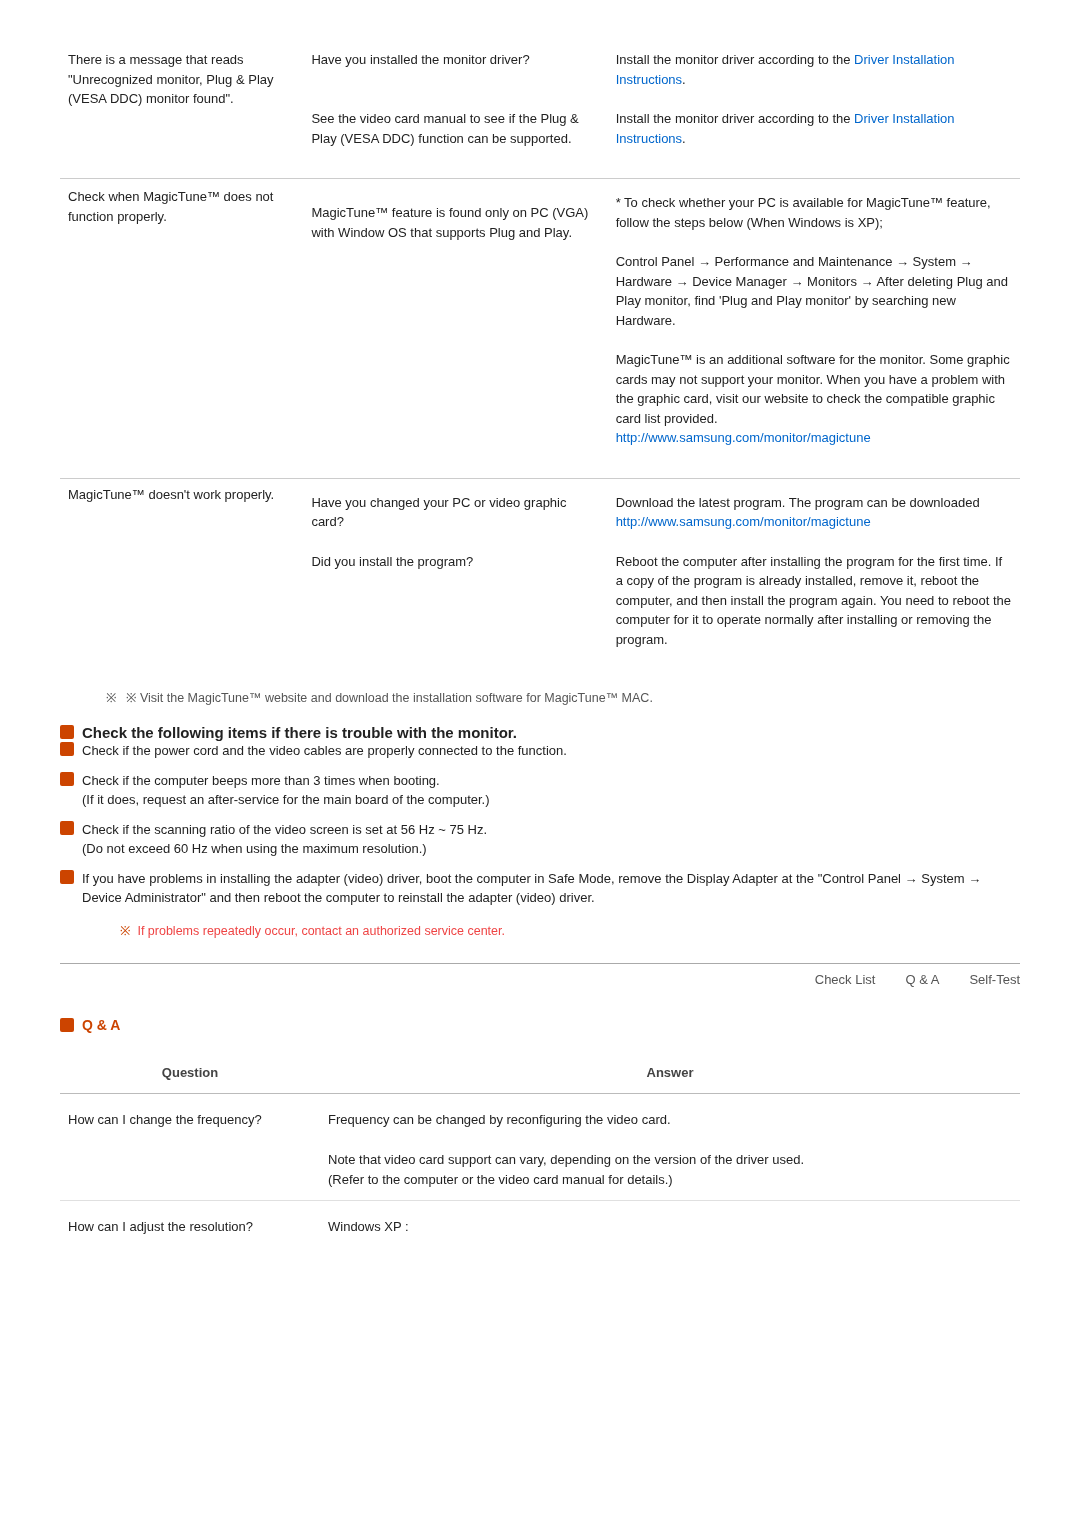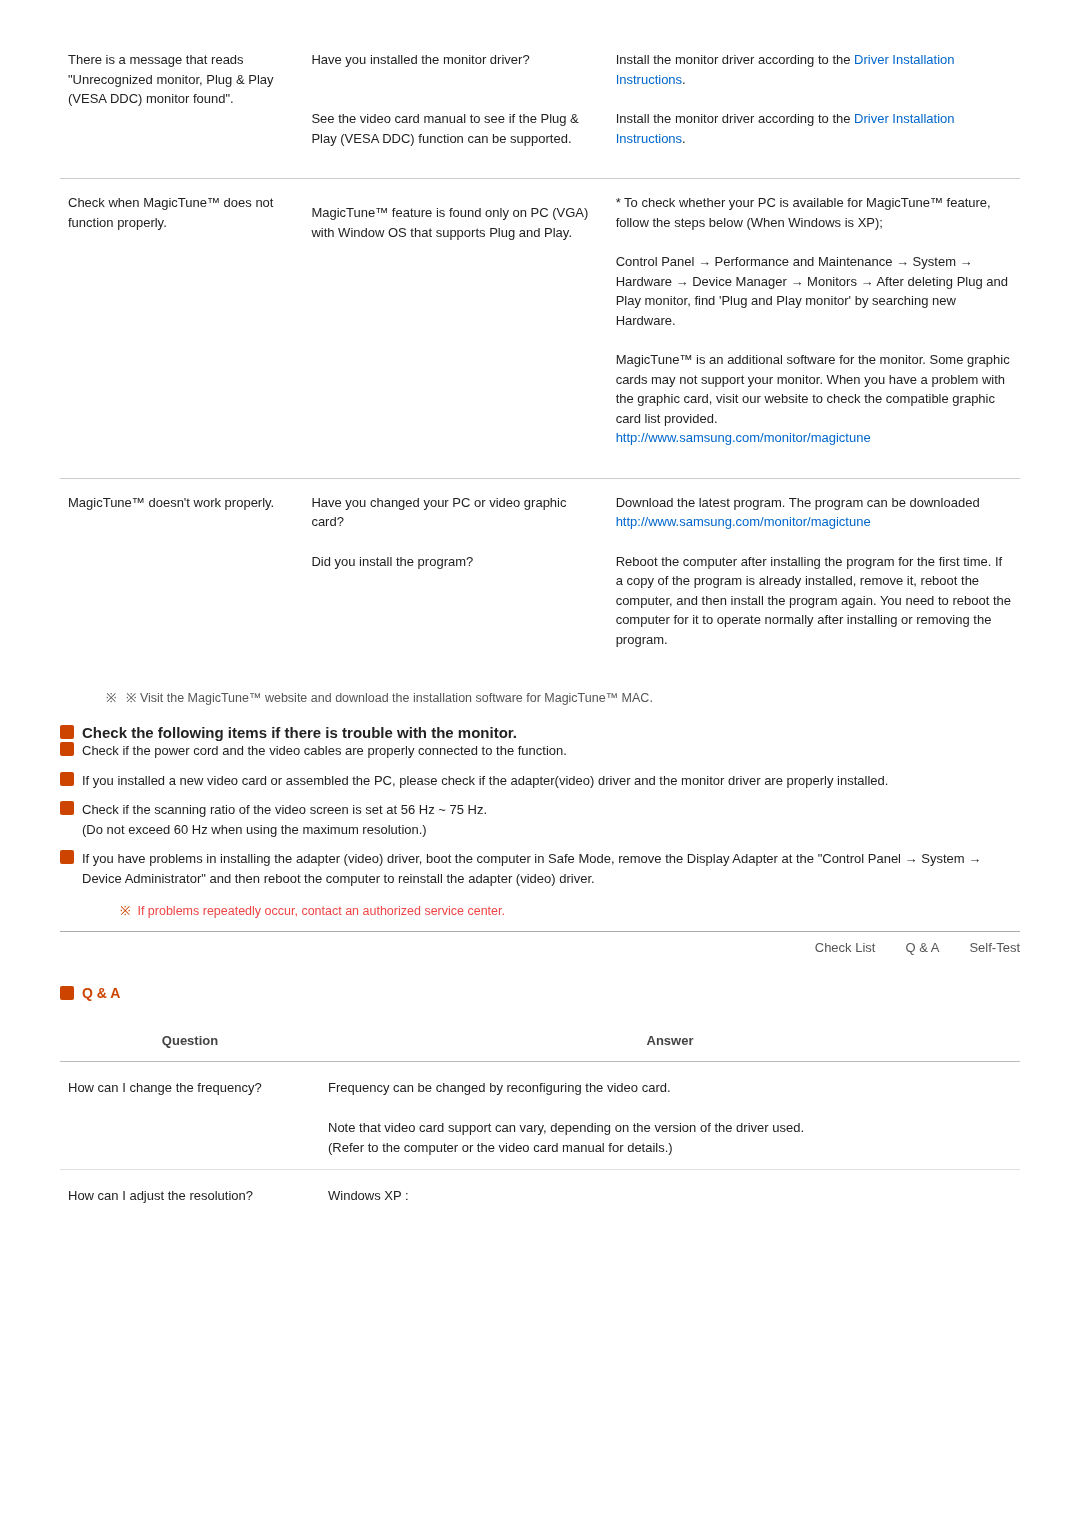--- a/index.html
+++ b/index.html
@@ -81,21 +81,21 @@
     }
     .bullet-list li .bul-text { flex: 1; }
 
     
     .bottom-nav {
       display: flex;
       justify-content: flex-end;
       gap: 30px;
       border-top: 1px solid #aaa;
       padding-top: 8px;
-      margin: 12px 0 30px 0;
+      margin: 24px 0 30px 0;
       font-size: 13px;
     }
     .bottom-nav span { color: #555; cursor: pointer; }
 
     
     .qa-header {
       display: flex;
       align-items: center;
       gap: 8px;
       font-weight: bold;
@@ -164,21 +164,21 @@
       <td>
         Install the monitor driver according to the <a href="#">Driver Installation Instructions</a>.
       </td>
     </tr>
 
     <tr>
         <td colspan="3" style="height:10px;"></td>
       </tr>
 
     <tr class="row-divider">
-      <td rowspan="3" style="padding-top:14px;">
+      <td rowspan="3" style="padding-top:8px;">
         Check when MagicTune™ does not function properly.
       </td>
       <td rowspan="3" style="padding-top:24px;">
         MagicTune™ feature is found only on PC (VGA) with Window OS that supports Plug and Play.
       </td>
       <td style="padding-top:14px;">
         * To check whether your PC is available for MagicTune™ feature, follow the steps below (When Windows is XP);
       </td>
     </tr>
     <tr>
@@ -191,21 +191,21 @@
         MagicTune™ is an additional software for the monitor. Some graphic cards may not support your monitor. When you have a problem with the graphic card, visit our website to check the compatible graphic card list provided.<br>
         <a href="#">http://www.samsung.com/monitor/magictune</a>
       </td>
     </tr>
 
     <tr>
         <td colspan="3" style="height:10px;"></td>
       </tr>
 
     <tr class="row-divider">
-      <td rowspan="2" style="padding-top:14px;">
+      <td rowspan="2" style="padding-top:6px;">
         MagicTune™ doesn't work properly.
       </td>
       <td style="padding-top:14px;">
         Have you changed your PC or video graphic card?
       </td>
       <td style="padding-top:14px;">
         Download the latest program. The program can be downloaded <a href="#">http://www.samsung.com/monitor/magictune</a>
       </td>
     </tr>
     <tr>
@@ -229,21 +229,21 @@
   <span>Check the following items if there is trouble with the monitor.</span>
 </div>
 
 <ul class="bullet-list">
   <li>
     <span class="bul-icon"></span>
     <span class="bul-text">Check if the power cord and the video cables are properly connected to the function.</span>
   </li>
   <li>
     <span class="bul-icon"></span>
-    <span class="bul-text">If you installed a new video card or assembled the PC, please check if the adapter(video) driver and the monitor driver are properly installed.</span>
+    <span class="bul-text">Check if the computer beeps more than 3 times when booting.<br>(If it does, request an after-service for the main board of the computer.)</span>
   </li>
   <li>
     <span class="bul-icon"></span>
     <span class="bul-text">Check if the scanning ratio of the video screen is set at 56 Hz ~ 75 Hz.<br>(Do not exceed 60 Hz when using the maximum resolution.)</span>
   </li>
   <li>
     <span class="bul-icon"></span>
     <span class="bul-text">If you have problems in installing the adapter (video) driver, boot the computer in Safe Mode, remove the Display Adapter at the "Control Panel → System → Device Administrator" and then reboot the computer to reinstall the adapter (video) driver.</span>
   </li>
 </ul>

